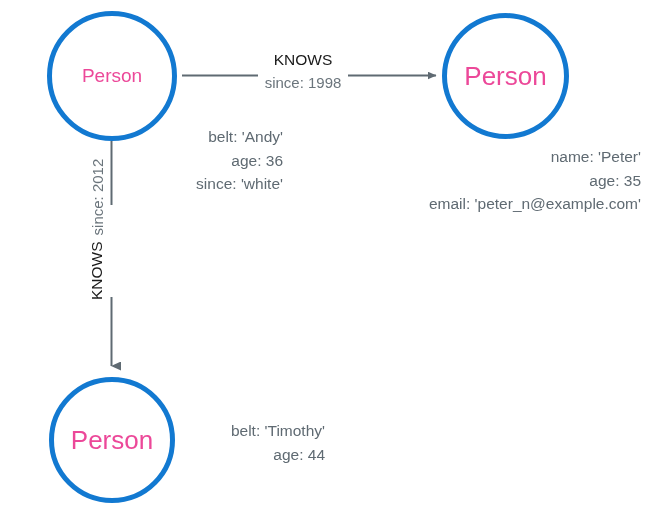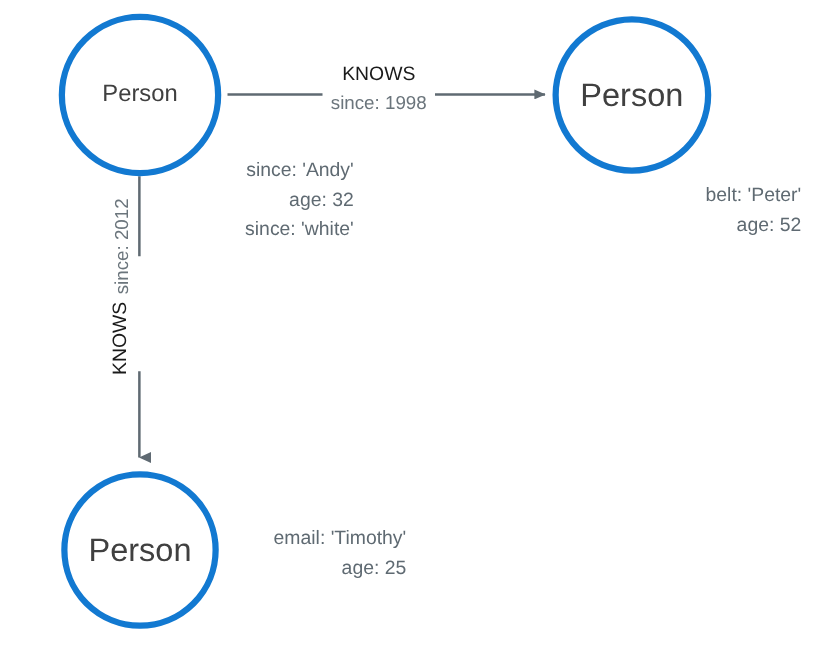--- a/index.html
+++ b/index.html
@@ -27,21 +27,21 @@
     box-sizing: border-box;
     border-radius: 50%;
     background: #ffffff;
     display: flex;
     flex-direction: column;
     align-items: center;
     justify-content: center;
     color: #000000;
   }
   .node-label {
-    color: #404040;
+    color: #ec4899;
     line-height: 1.26;
     white-space: nowrap;
     text-align: right;
   }
   .node-big .node-label {
     font-size: 26px;
   }
   .node-small .node-label {
     font-size: 19px;
   }
@@ -102,33 +102,34 @@
 
   <div class="node node-big" style="left:442px; top:13px; width:127px; height:126px; border:5px solid #1279d1;">
     <div class="node-label">Person</div>
   </div>
 
   <div class="node node-big" style="left:49px; top:377px; width:126px; height:126px; border:5px solid #1279d1;">
     <div class="node-label">Person</div>
   </div>
 
   <div class="props" style="left:108px; top:125px; width:175px;">
-    <div>since: 'Andy'</div>
-    <div>age: 32</div>
+    <div>belt: 'Andy'</div>
+    <div>age: 36</div>
     <div>since: 'white'</div>
   </div>
 
   <div class="props" style="left:290px; top:145px; width:351px;">
-    <div>belt: 'Peter'</div>
-    <div>age: 52</div>
+    <div>name: 'Peter'</div>
+    <div>age: 35</div>
+    <div>email: 'peter_n@example.com'</div>
   </div>
 
   <div class="props" style="left:145px; top:419px; width:180px;">
-    <div>email: 'Timothy'</div>
-    <div>age: 25</div>
+    <div>belt: 'Timothy'</div>
+    <div>age: 44</div>
   </div>
 
   <div class="edge-label" style="left:248px; top:51px; width:110px;">
     <div class="edge-type">KNOWS</div>
     <div class="edge-prop" style="margin-top:4px;">since: 1998</div>
   </div>
 
   <div class="edge-label-vertical" style="left:88px; top:300px; transform: rotate(-90deg);">
     <div style="display:flex; flex-direction:row; align-items:flex-start; gap:6px; width:120px;">
       <div class="edge-type">KNOWS</div>

